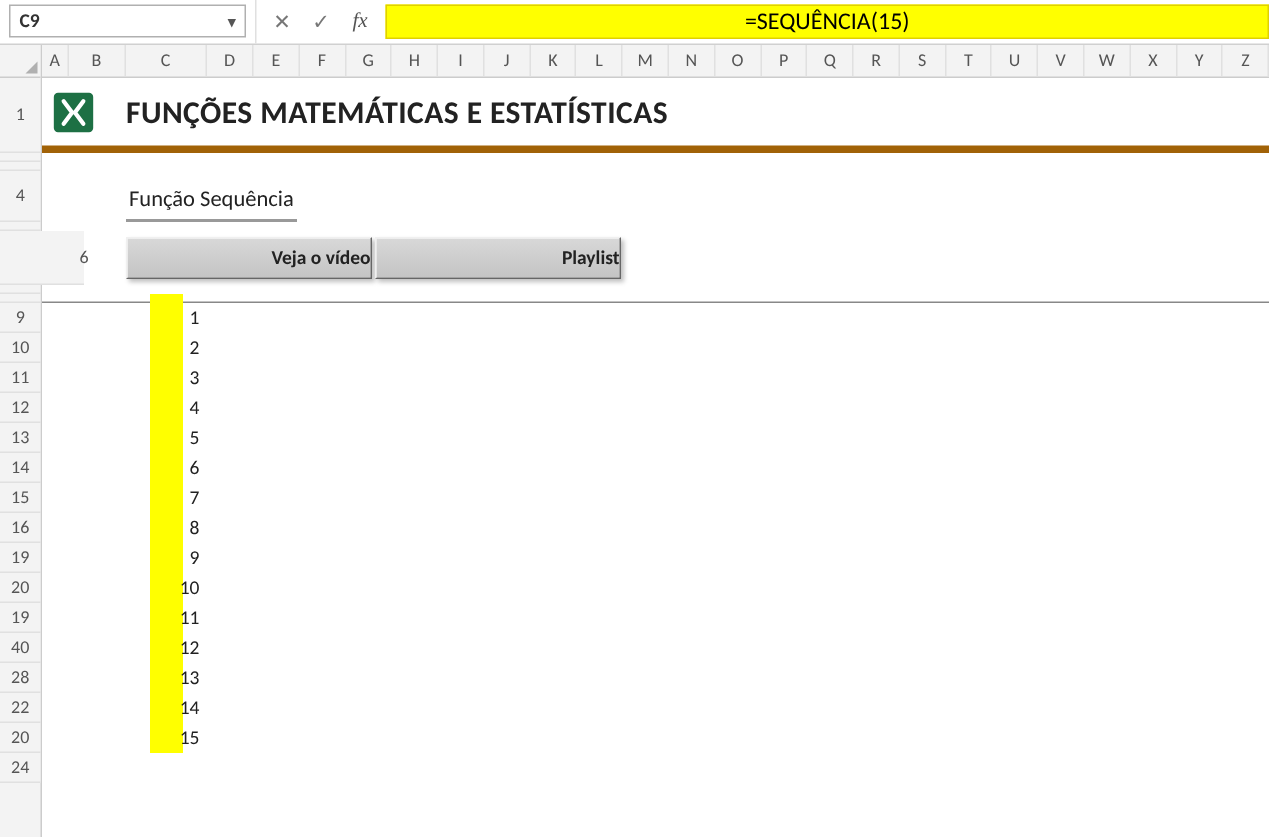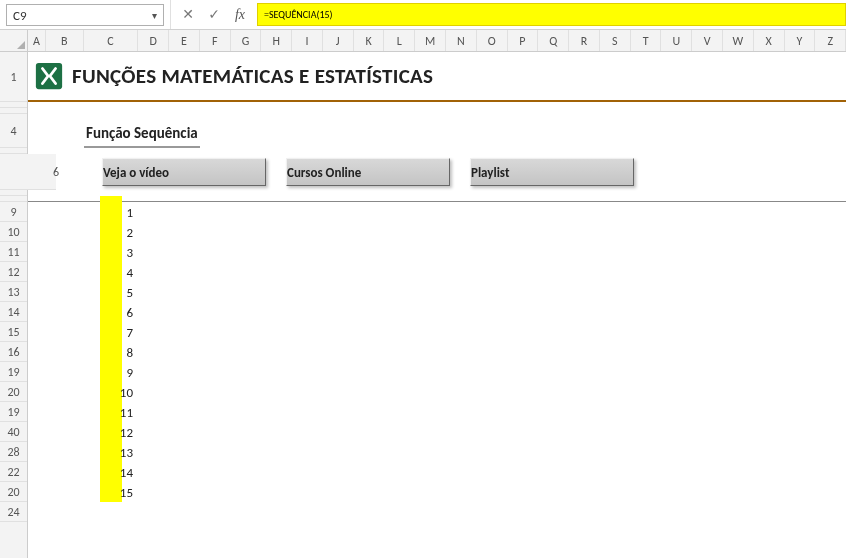--- a/index.html
+++ b/index.html
@@ -17,23 +17,24 @@
   
   .fbar {
     display: flex;
     align-items: stretch;
     height: 30px;
     border-bottom: 1px solid #d0d0d0;
     background: #fff;
   }
   .namebox-wrap {
     display: flex;
-    align-items: flex-end;
+    align-items: flex-start;
     width: 170px;
     padding: 3px 6px;
+    font-weight: bold;
   }
   .namebox {
     flex: 1;
     height: 22px;
     border: 1px solid #b0b0b0;
     padding: 1px 6px;
     font-size: 13px;
     display: flex;
     align-items: center;
     justify-content: space-between;
@@ -57,24 +58,25 @@
     font-size: 14px;
     line-height: 1;
   }
   .fbtn.fx { font-style: italic; font-family: 'Times New Roman', serif; color:#555; }
   .fcontent {
     flex: 1;
     background: #ffff00;
     display: flex;
     align-items: center;
     padding: 0 6px;
-    font-size: 10px;
+    font-size: 16px;
     color: #000;
     border: 1px solid #e0d000;
     margin: 3px 0 3px 0;
+    justify-content: center;
   }
 
   
   .grid {
     display: flex;
     height: calc(100% - 30px);
   }
   .rowhdrs {
     width: 28px;
     background: #f3f3f3;
@@ -142,52 +144,51 @@
     position: absolute;
     left: 0; top: 22px; right: 0; bottom: 0;
   }
 
   
   .titlebar {
     height: 50px;
     display: flex;
     align-items: center;
     padding-left: 6px;
-    gap: 8px;
-    border-bottom: 2px solid #a16207;
+    gap: 20px;
+    border-bottom: 5px solid #a16207;
   }
   .xlogo {
     width: 30px; height: 30px;
     position: relative;
   }
   .xlogo svg { width: 30px; height: 30px; }
   .title {
     font-size: 21px;
     font-weight: bold;
     color: #222;
     letter-spacing: 0.3px;
   }
   .spacer6 { height: 6px; }
 
   .subtitle-row { height: 34px; display:flex; align-items:flex-end; padding-left:56px;}
-  .subtitle { font-size: 15px; font-weight: bold; color:#222; border-bottom:2px solid #999; padding:0 2px 4px 2px;}
+  .subtitle { font-size: 15px; font-weight: normal; color:#222; border-bottom:2px solid #999; padding:0 2px 4px 2px;}
   .tiny6 { height: 6px; }
 
   .btnrow { height: 36px; display:flex; align-items:center; padding-left:56px; gap:2px;}
   .btn3d {
     width: 164px; height: 28px;
     background: linear-gradient(#d8d8d8,#c4c4c4);
     border: 1px solid #888;
     border-top-color:#f0f0f0; border-left-color:#f0f0f0;
     border-right-color:#666; border-bottom-color:#666;
     font-size: 13px; font-weight: bold; color:#222;
-    display:flex; align-items:center; justify-content:flex-start;
+    display:flex; align-items:center; justify-content:flex-end;
     box-shadow: 2px 2px 3px rgba(0,0,0,0.25);
     cursor:pointer;
-    margin-left:18px;
   }
 
   .freezeborder { border-bottom: 1px solid #888; height: 6px; }
 
   
   .ytop {
     position:absolute;
     left:72px;
     width:22px;
     height:6px;
@@ -396,23 +397,20 @@
       <div class="subtitle-row">
         <div class="subtitle">Função Sequência</div>
       </div>
       <div class="tiny6"></div>
 
       <div class="btnrow">
         <div class="btn3d">
             <span>Veja o vídeo</span>
           </div>
         <div class="btn3d">
-            <span>Cursos Online</span>
-          </div>
-        <div class="btn3d">
             <span>Playlist</span>
           </div>
       </div>
 
       <div class="tiny6"></div>
       <div class="freezeborder">
         <div class="ytop"></div>
       </div>
 
       <div class="datarows">

